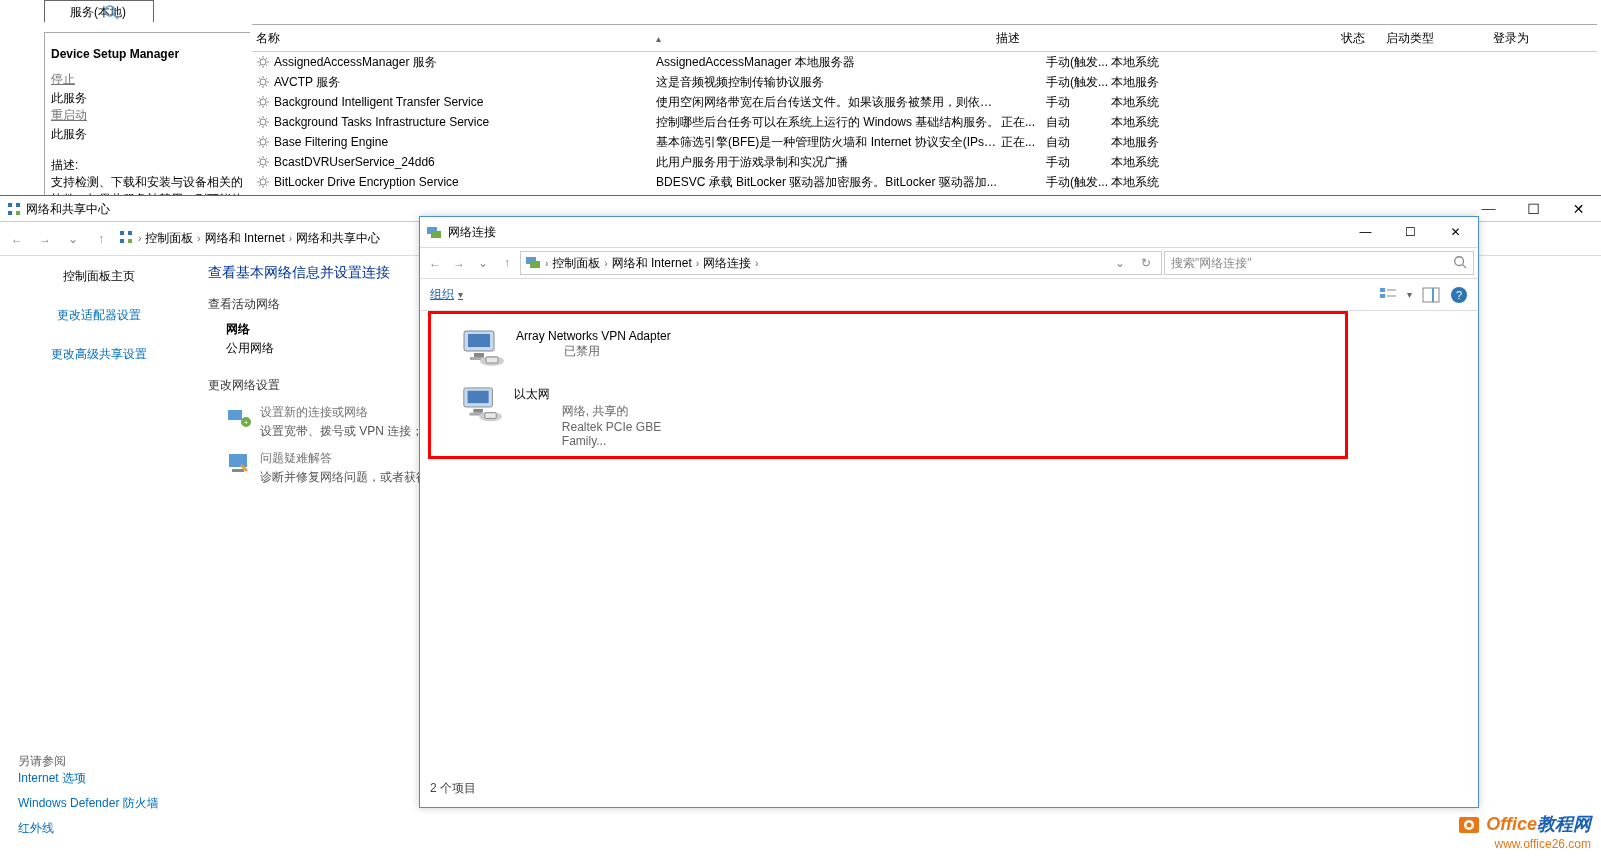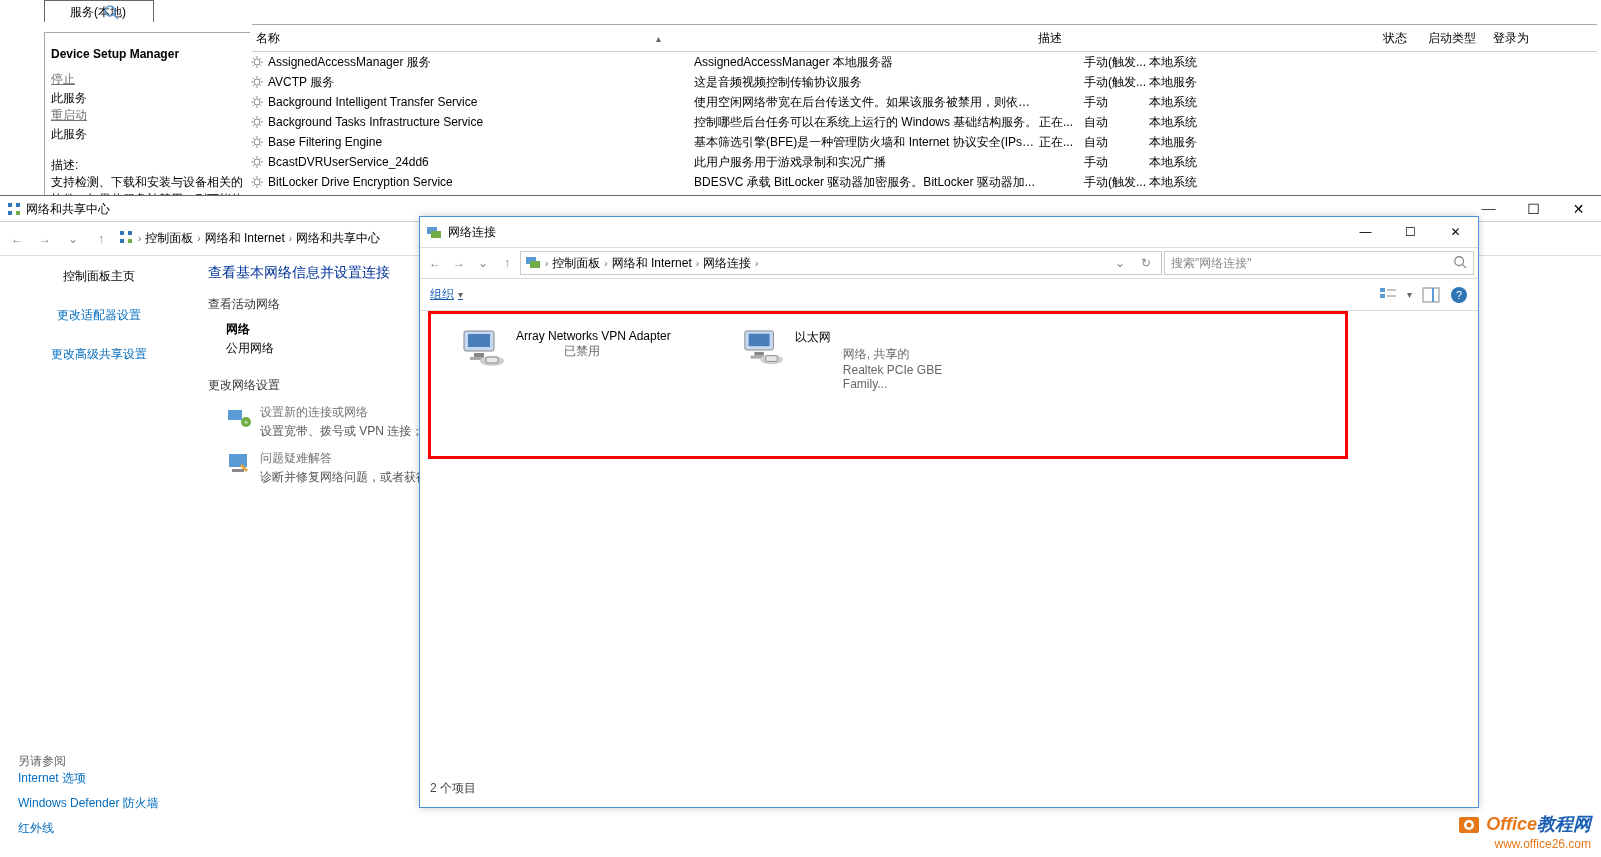--- a/index.html
+++ b/index.html
@@ -12,27 +12,27 @@
 .svc-left { position:absolute; left:44px; top:32px; width:206px; height:170px; border:1px solid #aaa; border-right:none; background:#fff; padding:14px 6px; }
 .svc-left h3 { font-size:12px; font-weight:bold; margin-bottom:10px; }
 .svc-left .link { display:block; margin-bottom:2px; }
 .svc-left .desc { margin-top:14px; }
 .svc-cols { position:absolute; left:252px; top:24px; width:1345px; height:28px; border-top:1px solid #aaa; border-bottom:1px solid #ccc; display:flex; align-items:center; padding:0 4px; background:#fff; }
 .svc-cols span { display:inline-block; }
 .c-name { width:400px; }
 .c-desc { width:345px; }
 .c-status { width:45px; text-align:left; }
 .c-start { width:65px; }
-.c-login { width:100px; }
-.svc-rows { position:absolute; left:246px; top:52px; width:1345px; }
+.c-login { width:100px;margin-left:42px; }
+.svc-rows { position:absolute; left:252px; top:52px; width:1345px; }
 .svc-row { display:flex; height:20px; align-items:center; padding:0 4px; }
 .svc-row .ico { width:14px; height:14px; margin-right:4px; display:inline-block; }
 .svc-row .ico svg { width:14px; height:14px; }
 .svc-row .nm { width:382px; }
-.svc-row .ds { width:345px; overflow:hidden; text-overflow:ellipsis; white-space:nowrap;margin-left:44px; }
+.svc-row .ds { width:345px; overflow:hidden; text-overflow:ellipsis; white-space:nowrap; }
 .svc-row .st { width:45px; }
 .svc-row .su { width:65px; overflow:hidden; text-overflow:ellipsis; white-space:nowrap; }
 .svc-row .lg { width:100px; }
 .svc-search { position:absolute; left:58px; top:3px; width:16px; height:16px; }
 
 
 .ncenter { position:absolute; left:0; top:195px; width:1601px; height:660px; background:#fff; border-top:1px solid #666; }
 .nc-titlebar { height:26px; border-bottom:1px solid #ccc; position:relative; }
 .nc-titlebar .icn { position:absolute; left:6px; top:5px; width:16px; height:16px; }
 .nc-titlebar .ttl { position:absolute; left:26px; top:5px; }
@@ -67,21 +67,21 @@
 .nconn .titlebar .btns span { width:45px; height:30px; display:flex; align-items:center; justify-content:center; }
 .nconn .addr { height:32px; border-top:1px solid #ddd; border-bottom:1px solid #ddd; display:flex; align-items:center; padding:0 4px; gap:2px; }
 .nconn .addr .arrow { width:22px; text-align:center; color:#888; }
 .nconn .addr .crumbbox { flex:1; border:1px solid #ccc; height:24px; display:flex; align-items:center; padding:0 4px; gap:4px; }
 .nconn .addr .search { width:310px; border:1px solid #ccc; height:24px; padding:0 6px; display:flex; align-items:center; justify-content:space-between; color:#888; }
 .nconn .toolbar { height:32px; border-bottom:1px solid #ddd; display:flex; align-items:center; justify-content:space-between; padding:0 10px; }
 .nconn .toolbar .left { display:flex; align-items:center; gap:4px; color:#1a5fb4;text-decoration:underline; }
 .nconn .toolbar .right { display:flex; align-items:center; gap:10px; }
 .nconn .content { position:relative; padding:10px; height:490px; }
 .nconn .redbox { position:absolute; border:3px solid red; left:8px; top:0; width:920px; height:148px; }
-.nconn .items { display:flex; gap:41px; padding:8px 30px; }
+.nconn .items { display:flex; gap:17px; padding:8px 30px;flex-direction:column; }
 .nconn .nitem { display:flex; width:240px; gap:8px; }
 .nconn .nitem .nicn { width:48px; height:40px; }
 .nconn .nitem .ntxt .line1 { color:#000; }
 .nconn .nitem .ntxt .line2,.nconn .nitem .ntxt .line3 { color:#666;margin-left:48px; }
 .nconn .status { position:absolute; bottom:4px; left:10px; color:#444; }
 
 
 .watermark { position:absolute; right:10px; bottom:6px; font-size:18px; font-weight:bold; font-style:italic; }
 .watermark .o { color:#e67817; }
 .watermark .t { color:#1a5fb4; }

